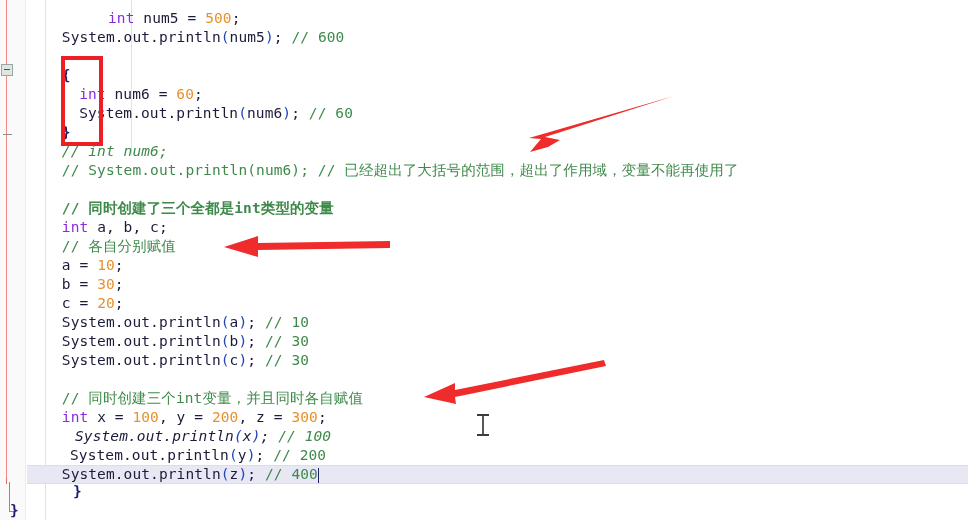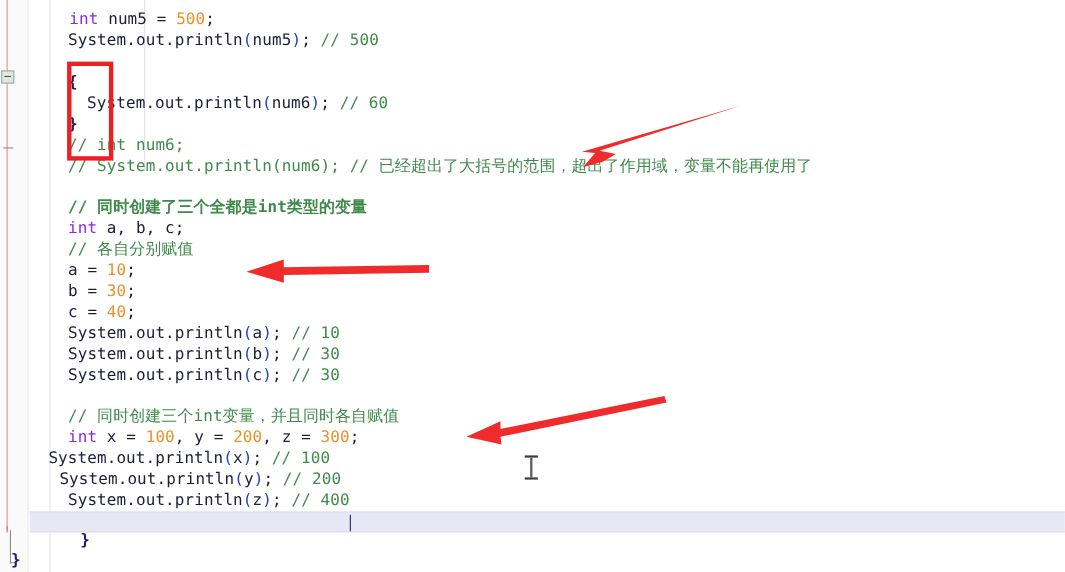--- a/index.html
+++ b/index.html
@@ -207,43 +207,44 @@
     <div class="brace-rail"></div>
   </div>
 
   <div class="code-surface">
     <div class="indent-guide ig-a"></div>
     <div class="indent-guide ig-b"></div>
 
     <div class="current-line" id="current-line-hl" style="top: 465px;"></div>
 
     <div class="code-lines" id="code-lines" style="top: 9px;">
-        <div class="line" style="padding-left: 36px;"><span class="kw">int</span><span class="id"> num5 = </span><span class="num">500</span><span class="pun">;</span></div>
-        <div class="line" style="padding-left: 34.8px;"><span class="id">System.out.println</span><span class="par">(</span><span class="id">num5</span><span class="par">)</span><span class="pun">; </span><span class="cmt">// 500</span></div>
+        <div class="line" style="padding-left: 53px; margin-left: 28px;"><span class="kw">int</span><span class="id"> num5 = </span><span class="num">500</span><span class="pun">;</span></div>
+        <div class="line" style="padding-left: 34.8px;"><span class="id">System.out.println</span><span class="par">(</span><span class="id">num5</span><span class="par">)</span><span class="pun">; </span><span class="cmt">// 600</span></div>
         <div class="line blank" style="padding-left: 34.8px;"> </div>
         <div class="line" style="padding-left: 34.8px;"><span class="brc">{</span></div>
+        <div class="line" style="padding-left: 52.2px;"><span class="kw">int</span><span class="id"> num6 = </span><span class="num">60</span><span class="pun">;</span></div>
         <div class="line" style="padding-left: 52.2px;"><span class="id">System.out.println</span><span class="par">(</span><span class="id">num6</span><span class="par">)</span><span class="pun">; </span><span class="cmt">// 60</span></div>
         <div class="line" style="padding-left: 34.8px;"><span class="brc">}</span></div>
-        <div class="line" style="padding-left: 34.8px;"><span class="cmt">// int num6;</span></div>
+        <div class="line" style="padding-left: 34.8px; font-style: italic;"><span class="cmt">// int num6;</span></div>
         <div class="line" style="padding-left: 34.8px;"><span class="cmt">// System.out.println(num6); // 已经超出了大括号的范围，超出了作用域，变量不能再使用了</span></div>
         <div class="line blank" style="padding-left: 34.8px;"> </div>
         <div class="line" style="padding-left: 34.8px; font-weight: bold;"><span class="cmt">// 同时创建了三个全都是int类型的变量</span></div>
         <div class="line" style="padding-left: 34.8px;"><span class="kw">int</span><span class="id"> a, b, c</span><span class="pun">;</span></div>
         <div class="line" style="padding-left: 34.8px;"><span class="cmt">// 各自分别赋值</span></div>
         <div class="line" style="padding-left: 34.8px;"><span class="id">a = </span><span class="num">10</span><span class="pun">;</span></div>
         <div class="line" style="padding-left: 34.8px;"><span class="id">b = </span><span class="num">30</span><span class="pun">;</span></div>
-        <div class="line" style="padding-left: 34.8px;"><span class="id">c = </span><span class="num">40</span><span class="pun">;</span></div>
+        <div class="line" style="padding-left: 34.8px;"><span class="id">c = </span><span class="num">20</span><span class="pun">;</span></div>
         <div class="line" style="padding-left: 34.8px;"><span class="id">System.out.println</span><span class="par">(</span><span class="id">a</span><span class="par">)</span><span class="pun">; </span><span class="cmt">// 10</span></div>
         <div class="line" style="padding-left: 34.8px;"><span class="id">System.out.println</span><span class="par">(</span><span class="id">b</span><span class="par">)</span><span class="pun">; </span><span class="cmt">// 30</span></div>
         <div class="line" style="padding-left: 34.8px;"><span class="id">System.out.println</span><span class="par">(</span><span class="id">c</span><span class="par">)</span><span class="pun">; </span><span class="cmt">// 30</span></div>
         <div class="line blank" style="padding-left: 34.8px;"> </div>
         <div class="line" style="padding-left: 34.8px;"><span class="cmt">// 同时创建三个int变量，并且同时各自赋值</span></div>
         <div class="line" style="padding-left: 34.8px;"><span class="kw">int</span><span class="id"> x = </span><span class="num">100</span><span class="id">, y = </span><span class="num">200</span><span class="id">, z = </span><span class="num">300</span><span class="pun">;</span></div>
-        <div class="line" style="padding-left: 17px;"><span class="id">System.out.println</span><span class="par">(</span><span class="id">x</span><span class="par">)</span><span class="pun">; </span><span class="cmt">// 100</span></div>
-        <div class="line" style="padding-left: 27px;"><span class="id">System.out.println</span><span class="par">(</span><span class="id">y</span><span class="par">)</span><span class="pun">; </span><span class="cmt">// 200</span></div>
+        <div class="line" style="padding-left: 48px; font-style: italic;"><span class="id">System.out.println</span><span class="par">(</span><span class="id">x</span><span class="par">)</span><span class="pun">; </span><span class="cmt">// 100</span></div>
+        <div class="line" style="padding-left: 43px;"><span class="id">System.out.println</span><span class="par">(</span><span class="id">y</span><span class="par">)</span><span class="pun">; </span><span class="cmt">// 200</span></div>
         <div class="line" style="padding-left: 34.8px;"><span class="id">System.out.println</span><span class="par">(</span><span class="id">z</span><span class="par">)</span><span class="pun">; </span><span class="cmt">// 400</span></div>
       </div>
 
     <div class="caret" id="text-caret" style="top: 468px; left: 291px;"></div>
   </div>
 
   <div class="close-brace-outer" id="brace-method" style="left:73px; top:482px;">}</div>
   <div class="close-brace-inner" id="brace-class" style="left:10px; top:501px;">}</div>
 
   <div class="red-box"></div>

